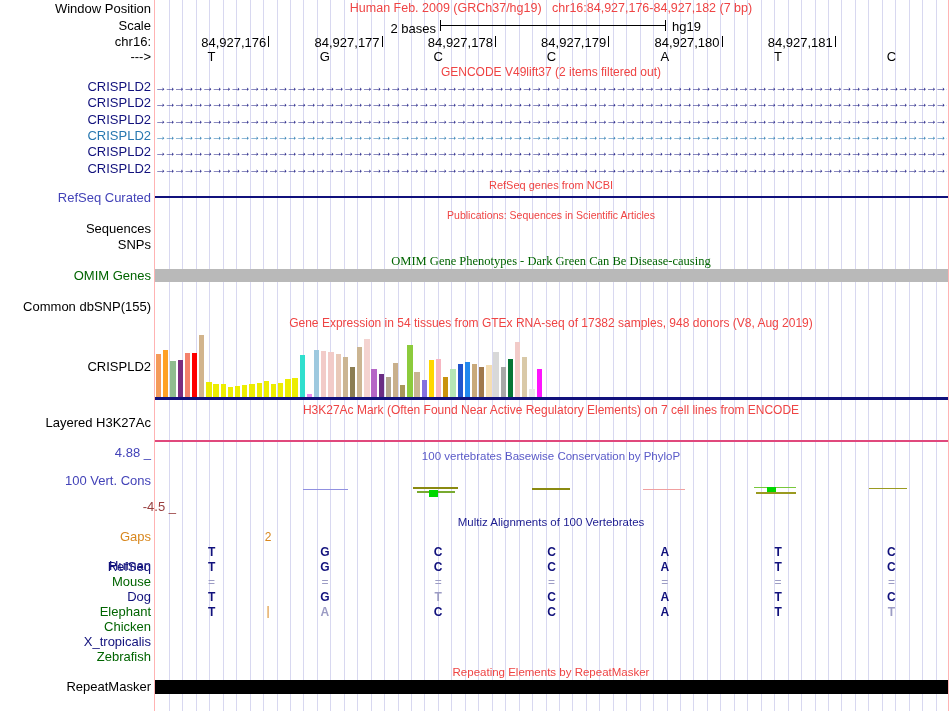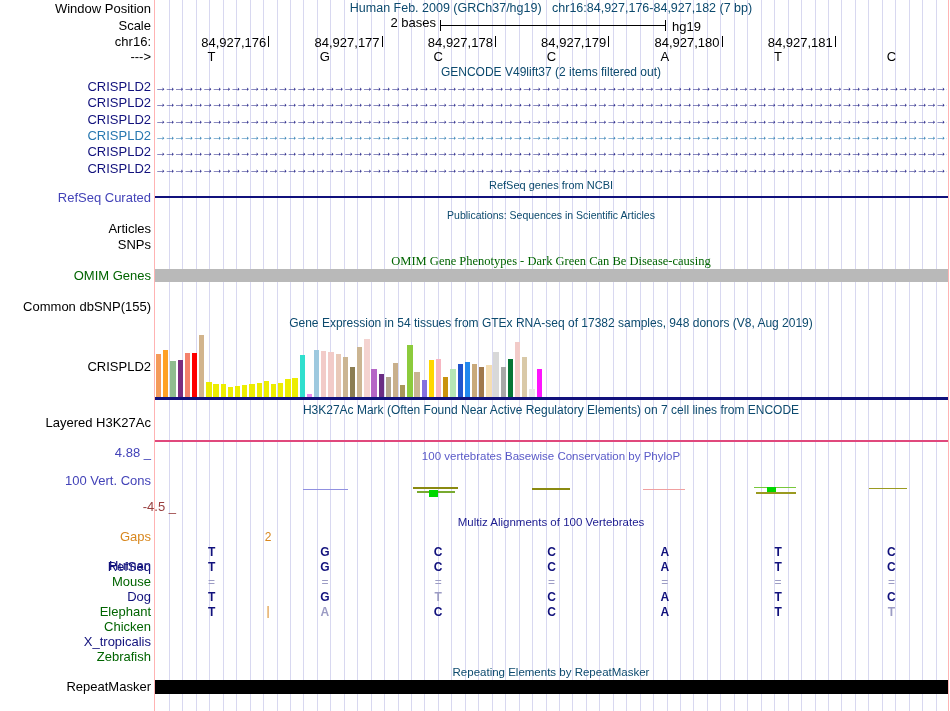--- a/index.html
+++ b/index.html
@@ -3,21 +3,21 @@
 <meta charset="utf-8">
 <style>
   html,body{margin:0;padding:0;background:#ffffff;}
   .stage{position:relative;width:950px;height:711px;overflow:hidden;background:#fff;
          font-family:"Liberation Sans","DejaVu Sans",sans-serif;}
   .vline{position:absolute;top:0;bottom:0;width:1px;background:#d8d8f0;}
   .pinkline{position:absolute;top:0;bottom:0;width:1px;background:#ffb3b3;}
   .lbl{position:absolute;left:0;width:151px;text-align:right;font-size:13px;color:#000;
        white-space:nowrap;line-height:14px;}
   .ct{position:absolute;left:155px;width:792px;text-align:center;white-space:nowrap;
-      color:#0c4a6e;line-height:13px;}
+      color:#ef4444;line-height:13px;}
   .f12{font-size:12px;} .f11{font-size:11px;} .f10{font-size:10.5px;} .f115{font-size:11.5px;} .f125{font-size:12.5px;} .lblue{color:#4343b8;} .green{color:#006400;}
   .orange{color:#d8871e;} .dred{color:#994040;} .ptitle{color:#5a5ac8;} .mtitle{color:#1c1c90;}
   .hbar{position:absolute;}
   .arrowrow{position:absolute;left:155px;width:792px;height:15px;overflow:hidden;
             font-size:12px;letter-spacing:-2.6px;line-height:13px;white-space:nowrap;}
   .coordnum{position:absolute;font-size:13px;color:#000;text-align:right;width:100px;white-space:nowrap;}
   .cbase{position:absolute;font-size:13px;color:#000;transform:translateX(-50%);}
   .mbase{position:absolute;font-size:12px;font-weight:bold;transform:translateX(-50%);line-height:14px;}
   .tick{position:absolute;width:1px;background:#000;}
   .scalebar{position:absolute;left:440px;top:20px;width:224px;height:11px;
@@ -90,21 +90,21 @@
       <div class="vline" style="left: 922.1px;"></div>
       <div class="vline" style="left: 935.55px;"></div>
     </div>
   <div class="pinkline" style="left:154px;"></div>
   <div class="pinkline" style="left:948px;"></div>
 
   <div class="lbl" style="top:2px;">Window Position</div>
   <div class="ct f125" style="top:2px;"><span>Human Feb. 2009 (GRCh37/hg19)</span>&nbsp;&nbsp;&nbsp;<span>chr16:84,927,176-84,927,182 (7 bp)</span></div>
 
   <div class="lbl" style="top:19px;">Scale</div>
-  <div class="coordnum" style="left:336px;top:15px;">2 bases</div>
+  <div class="coordnum" style="left:336px;top:21px;">2 bases</div>
   <div class="scalebar">
       <div class="mid"></div>
     </div>
   <div class="coordnum" style="left:672px;top:19px;text-align:left;">hg19</div>
 
   <div class="lbl" style="top:35px;">chr16:</div>
   <div id="coords">
       <div class="coordnum" style="left: 166.3px; top: 35px;">84,927,176</div>
       <div class="tick" style="left: 268.3px; top: 36px; height: 11px;"></div>
       <div class="coordnum" style="left: 279.6px; top: 35px;">84,927,177</div>
@@ -144,21 +144,21 @@
       <div class="arrowrow" style="top: 146.2px; color: rgb(17, 17, 124);">→→→→→→→→→→→→→→→→→→→→→→→→→→→→→→→→→→→→→→→→→→→→→→→→→→→→→→→→→→→→→→→→→→→→→→→→→→→→→→→→→→→→→→→→→→→→→→→</div>
       <div class="lbl" style="top: 161.5px; color: rgb(17, 17, 124);">CRISPLD2</div>
       <div class="arrowrow" style="top: 162.5px; color: rgb(17, 17, 124);">→→→→→→→→→→→→→→→→→→→→→→→→→→→→→→→→→→→→→→→→→→→→→→→→→→→→→→→→→→→→→→→→→→→→→→→→→→→→→→→→→→→→→→→→→→→→→→→</div>
     </div>
 
   <div class="ct f11" style="top:179px;">RefSeq genes from NCBI</div>
   <div class="lbl lblue" style="top:191px;">RefSeq Curated</div>
   <div class="hbar" id="refseq-line" style="left: 155px; top: 196px; width: 793px; height: 2px; background: rgb(17, 17, 124);"></div>
 
   <div class="ct f10" style="top:209px;">Publications: Sequences in Scientific Articles</div>
-  <div class="lbl" style="top:222px;">Articles</div>
+  <div class="lbl" style="top:222px;">Sequences</div>
   <div class="lbl" style="top:238px;">SNPs</div>
 
   <div class="ct f125 green" style="top:255px;font-family:Liberation Serif, serif;">OMIM Gene Phenotypes - Dark Green Can Be Disease-causing</div>
   <div class="lbl green" style="top:269px;">OMIM Genes</div>
   <div class="hbar" id="omim-bar" style="left: 155px; top: 269px; width: 793px; height: 13px; background: rgb(185, 185, 185);"></div>
 
   <div class="lbl" style="top:300px;">Common dbSNP(155)</div>
 
   <div class="ct f12" style="top:317px;">Gene Expression in 54 tissues from GTEx RNA-seq of 17382 samples, 948 donors (V8, Aug 2019)</div>
   <div class="lbl" style="top:360px;">CRISPLD2</div>

